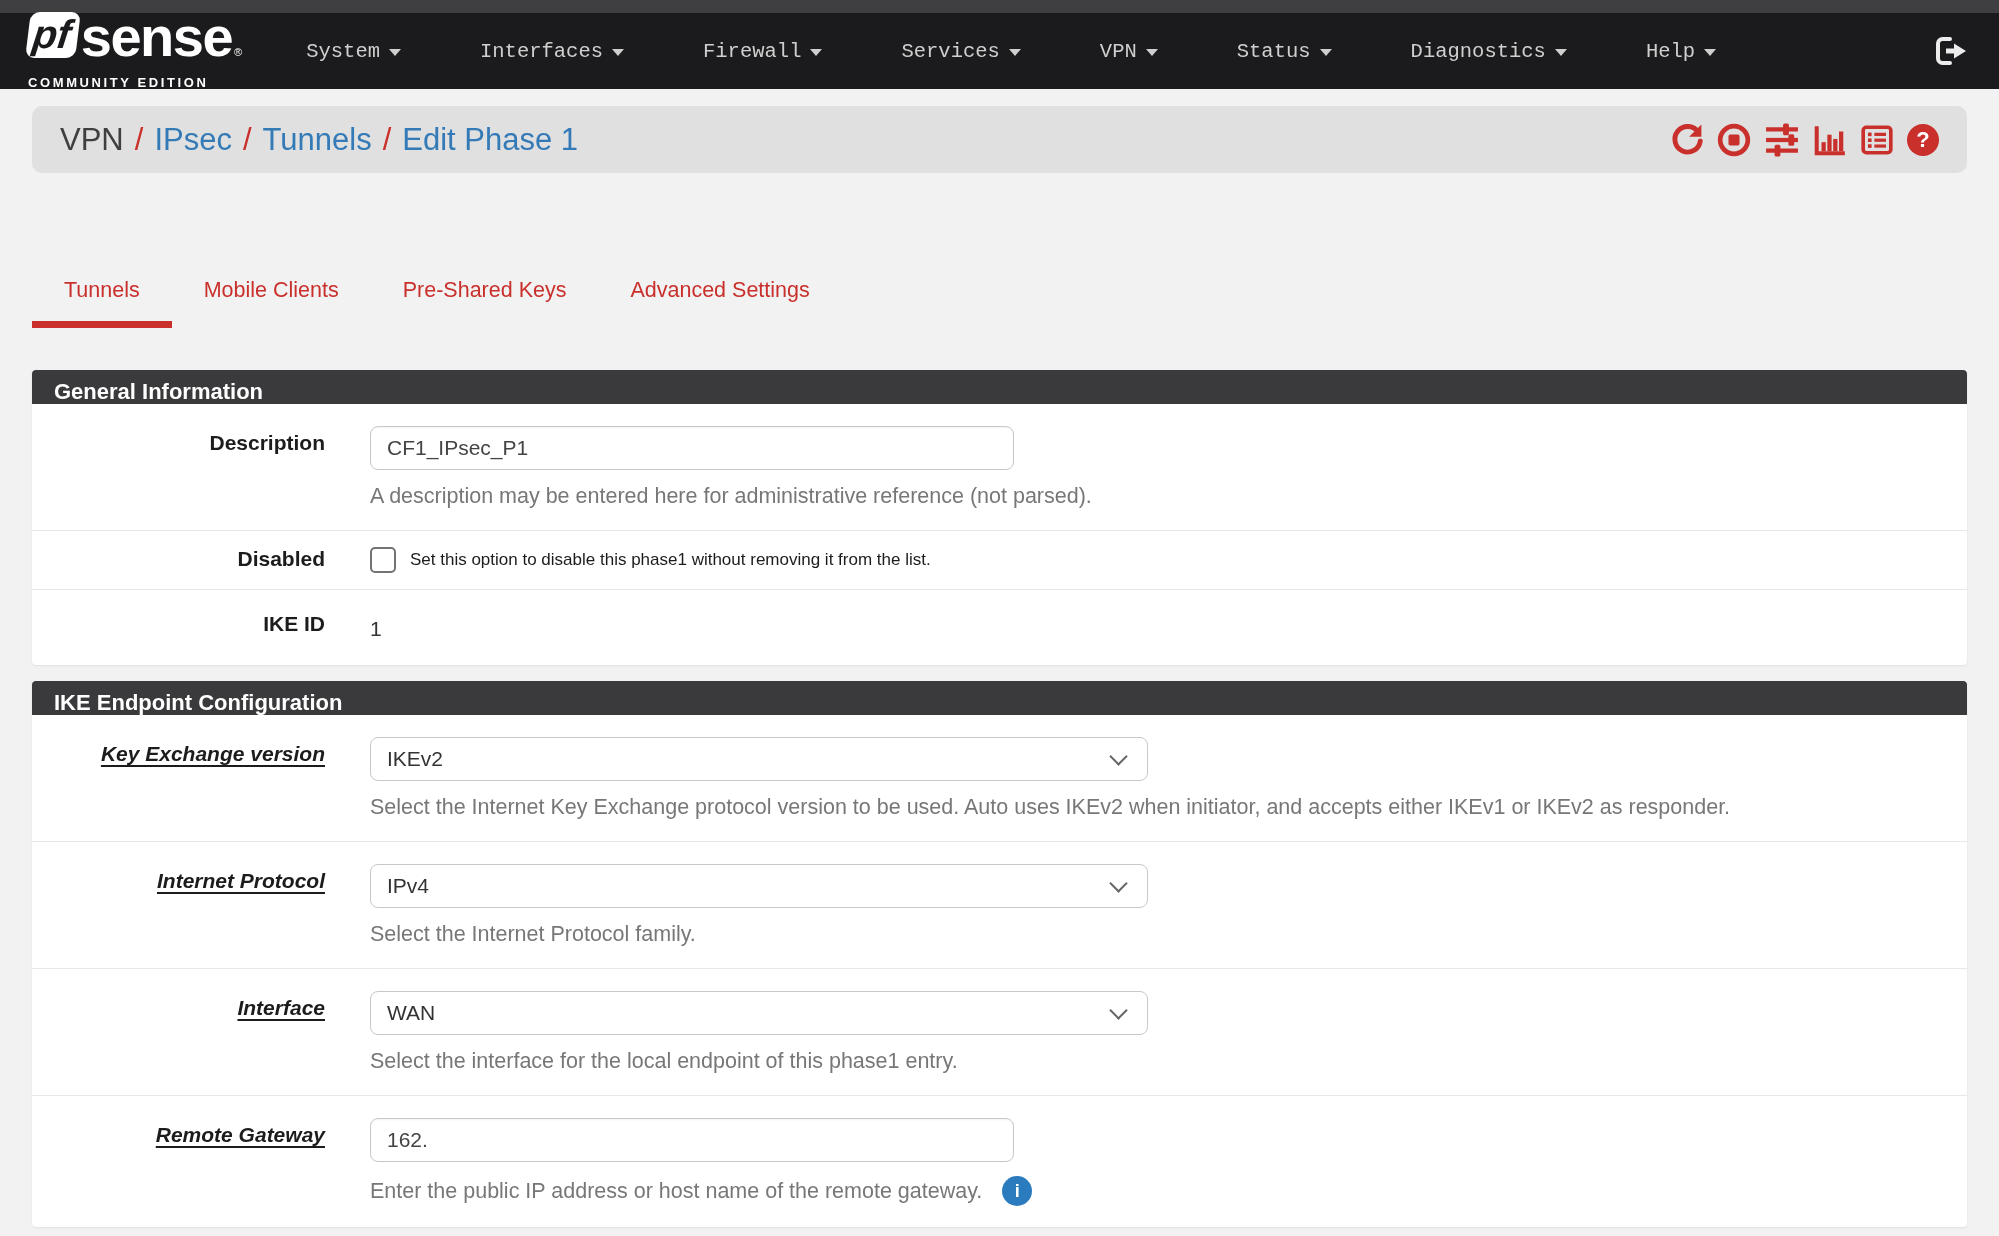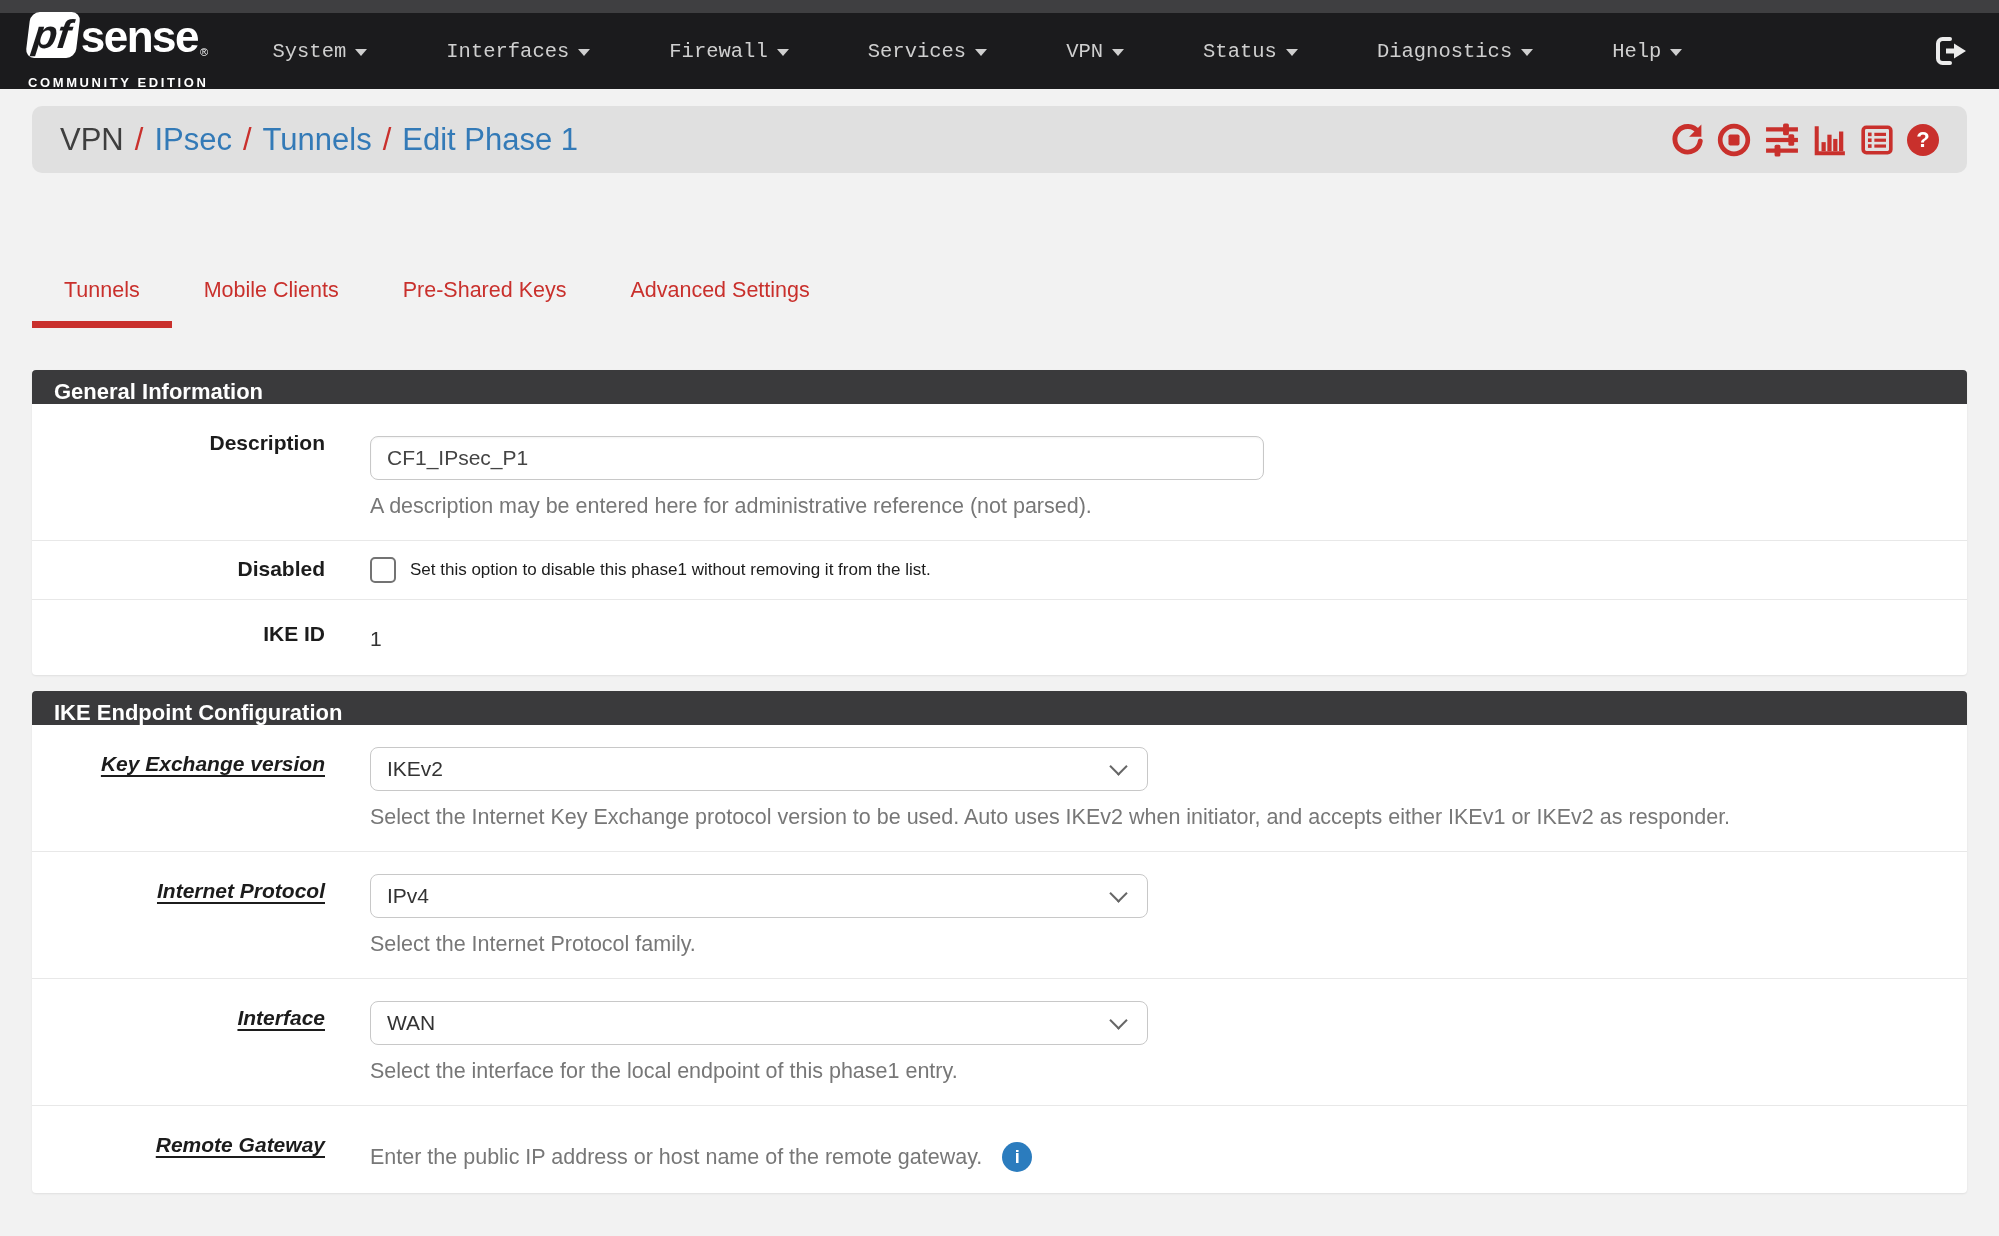--- a/index.html
+++ b/index.html
@@ -5,21 +5,21 @@
   html,body{margin:0;padding:0;}
   body{font-family:"Liberation Sans",sans-serif;}
   .screen{width:1999px;height:1236px;overflow:hidden;background:#f2f2f2;position:relative;}
 
   
   .topstrip{height:13px;background:#3f3f41;}
   .navbar{height:76px;background:#1b1b1d;display:flex;align-items:center;padding:0 28px;}
   .brand{display:flex;flex-direction:column;justify-content:center;margin-right:52px;}
   .brand-row{display:flex;align-items:flex-end;}
   .pf-box{background:#ffffff;color:#1b1b1d;font-weight:bold;font-style:italic;font-size:40px;line-height:42px;border-radius:9px;padding:1px 7px 3px 5px;transform:skewX(-7deg);}
-  .sense{color:#fff;font-weight:800;font-size:44px;line-height:42px;letter-spacing:-1.5px;margin-left:3px;}
+  .sense{color:#fff;font-weight:800;font-size:56px;line-height:42px;letter-spacing:-1.5px;margin-left:3px;}
   .reg{color:#fff;font-size:11px;margin-left:2px;align-self:flex-end;}
   .edition{color:#fff;font-size:13px;font-weight:bold;letter-spacing:2.6px;margin-top:17px;}
   .nav-items{display:flex;gap:79px;list-style:none;margin:12px;padding:0;font-family:Liberation Mono, monospace;}
   .nav-item{color:#cfcfcf;font-size:20.5px;display:flex;align-items:center;gap:9px;cursor:pointer;white-space:nowrap;}
   .caret{width:0;height:0;border-left:6px solid transparent;border-right:6px solid transparent;border-top:7px solid #cfcfcf;margin-top:3px;}
   .logout{margin-left:auto;cursor:pointer;display:flex;align-items:center;}
 
   
   .main{padding:0 32px;}
   .breadcrumb-bar{margin-top:17px;height:67px;background:#e0e0e0;border-radius:10px;display:flex;align-items:center;padding:0 28px;box-sizing:border-box;}
@@ -40,21 +40,21 @@
   .panel{margin-top:42px;background:#fff;border-radius:0 0 4px 4px;box-shadow:0 1px 2px rgba(0,0,0,.08);}
   .panel + .panel{margin-top:16px;}
   .panel-header{background:#3a3a3c;color:#fff;font-size:22px;font-weight:bold;height:34px;line-height:43px;padding-left:22px;border-radius:4px 4px 0 0;}
   .row{display:flex;}
   .row + .row{border-top:1px solid #e8e8e8;}
   .col-label{width:338px;box-sizing:border-box;text-align:right;padding:27px 45px 0 0;font-weight:bold;font-size:21px;color:#1c1c1c;flex-shrink:0;}
   .col-label.mid{padding-top:16px;}
   .col-field{flex:1;padding:22px 0 21px 0;}
   .u{text-decoration:underline;text-decoration-thickness:2px;text-underline-offset:4px;font-style:italic;}
 
-  .text-input{width:894px;height:44px;box-sizing:border-box;border:1px solid #c8c8c8;border-radius:8px;background:#fff;font-family:"Liberation Sans",sans-serif;font-size:21px;color:#444;padding:0 16px;outline:none;box-shadow:inset 0 1px 2px rgba(0,0,0,.05);margin-top:10px;}
+  .text-input{width:644px;height:44px;box-sizing:border-box;border:1px solid #c8c8c8;border-radius:8px;background:#fff;font-family:"Liberation Sans",sans-serif;font-size:21px;color:#444;padding:0 16px;outline:none;box-shadow:inset 0 1px 2px rgba(0,0,0,.05);}
   .select-box{width:778px;height:44px;box-sizing:border-box;border:1px solid #c8c8c8;border-radius:8px;background:#fff;display:flex;align-items:center;justify-content:space-between;padding:12px 16px;cursor:pointer;font-size:21px;color:#333;}
   .chevron{width:11px;height:11px;border-right:2px solid #666;border-bottom:2px solid #666;transform:rotate(45deg);margin-top:-6px;margin-right:6px;}
   .help{font-size:21.5px;color:#777;margin-top:14px;display:flex;align-items:center;}
   .static-value{font-size:21px;color:#333;padding-top:5px;}
 
   .check-row{display:flex;align-items:center;gap:14px;padding-top:0;}
   .checkbox{width:26px;height:26px;box-sizing:border-box;border:2px solid #737373;border-radius:5px;background:#fff;cursor:pointer;flex-shrink:0;}
   .check-label{font-size:17px;color:#1c1c1c;}
   .row-disabled .col-field{padding-top:16px;padding-bottom:16px;}
   .row-ikeid .col-field{padding-top:22px;padding-bottom:24px;}
@@ -241,20 +241,21 @@
               <span>WAN</span>
               <span class="chevron"></span>
             </div>
             <div class="help">Select the interface for the local endpoint of this phase1 entry.</div>
           </div>
         </div>
 
         <div class="row">
           <div class="col-label"><span class="u">Remote Gateway</span></div>
           <div class="col-field">
+            <input class="text-input" type="text" value="162." style="">
             <div class="help">
               <span>Enter the public IP address or host name of the remote gateway.</span>
               <span class="info-badge">
                   <span>i</span>
                 </span>
             </div>
           </div>
         </div>
 
       </div>

